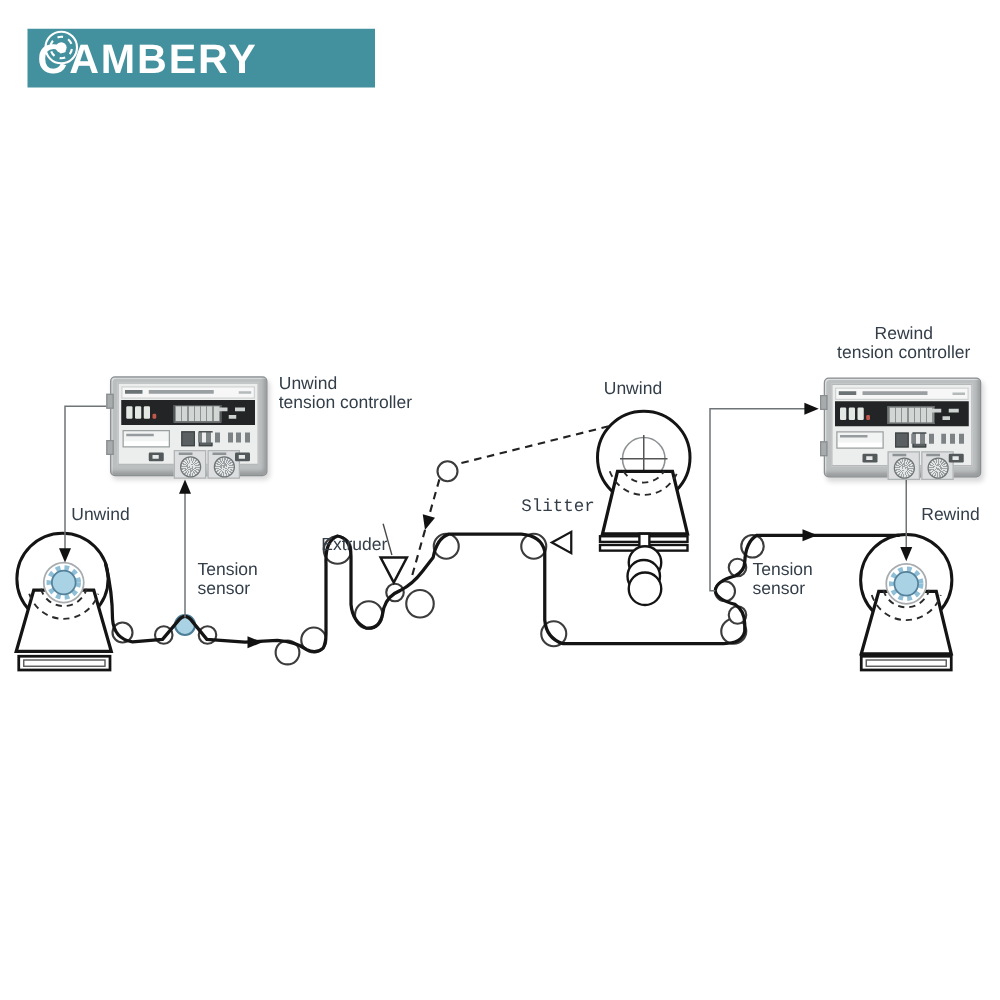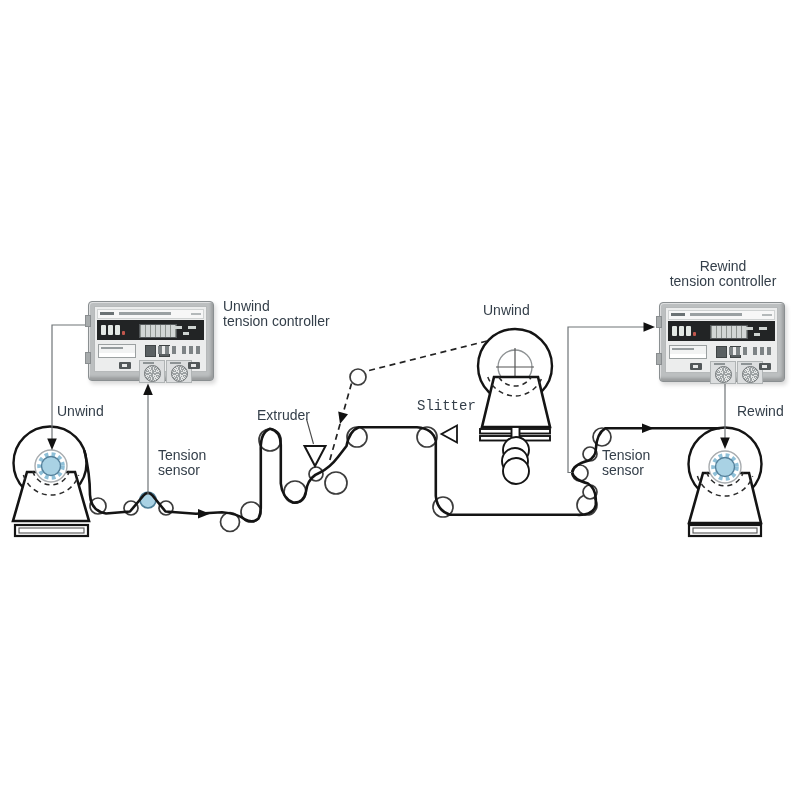--- a/index.html
+++ b/index.html
@@ -161,20 +161,28 @@
       <polygon points="725,449 720.2,437.5 729.8,437.5"></polygon>
       <polygon points="210,513.8 198,509 198,518.6"></polygon>
       <polygon points="654,428.2 642,423.4 642,433"></polygon>
       <polygon points="340,424 338.2,411.4 348,414.2"></polygon>
     </g>
 
     <polygon points="304.5,446 325.5,446 315,466" fill="#fff" stroke="#161616" stroke-width="2"></polygon>
     <polygon points="457,425.5 457,442.5 441.5,434" fill="#fff" stroke="#161616" stroke-width="1.8"></polygon>
   </svg>
 
+  <div class="banner">
+    <svg class="logo" width="30" height="30" viewBox="0 0 30 30">
+      <circle cx="15" cy="15" r="12.6" fill="none" stroke="#fff" stroke-width="1.7"></circle>
+      <circle cx="15" cy="15" r="8.6" fill="none" stroke="#fff" stroke-width="1.7" stroke-dasharray="4.5 4.5" transform="rotate(8 15 15)"></circle>
+      <circle cx="15" cy="15" r="4.3" fill="#fff"></circle>
+    </svg>
+    <div class="brand-text">CAMBERY</div>
+  </div>
 
   <div class="controller" style="left:88px;top:301px;">
     <div class="ctrl-ear e1"></div>
     <div class="ctrl-ear e2"></div>
     <div class="ctrl-face">
       <div class="ctrl-top">
           <span class="t-logo"></span>
           <span class="t-line"></span>
           <span class="t-right"></span>
         </div>
@@ -247,21 +255,21 @@
   </div>
   <div class="lbl center" style="left:632px;top:259px;width:182px;">
     <span>Rewind</span>
     <span>tension controller</span>
   </div>
   <div class="lbl" style="left:57px;top:404px;">Unwind</div>
   <div class="lbl" style="left:158px;top:448px;">
     <span>Tension</span>
     <span>sensor</span>
   </div>
-  <div class="lbl" style="left:257px;top:408px;">Extruder</div>
+  <div class="lbl" style="left:257px;top:428px;">Extruder</div>
   <div class="lbl" style="left:417px;top:399px;font-family:Liberation Mono, monospace;">Slitter</div>
   <div class="lbl" style="left:483px;top:303px;">Unwind</div>
   <div class="lbl" style="left:602px;top:448px;">
     <span>Tension</span>
     <span>sensor</span>
   </div>
   <div class="lbl" style="left:737px;top:404px;">Rewind</div>
 
 </div>
 

